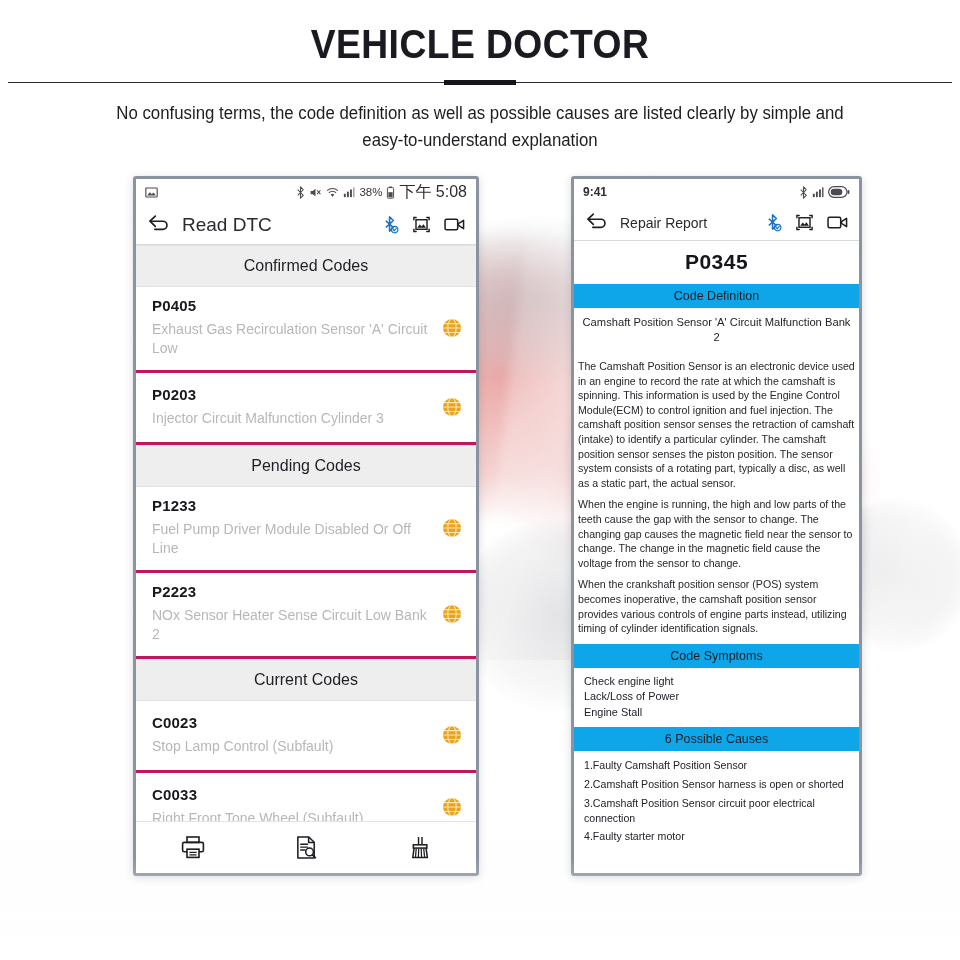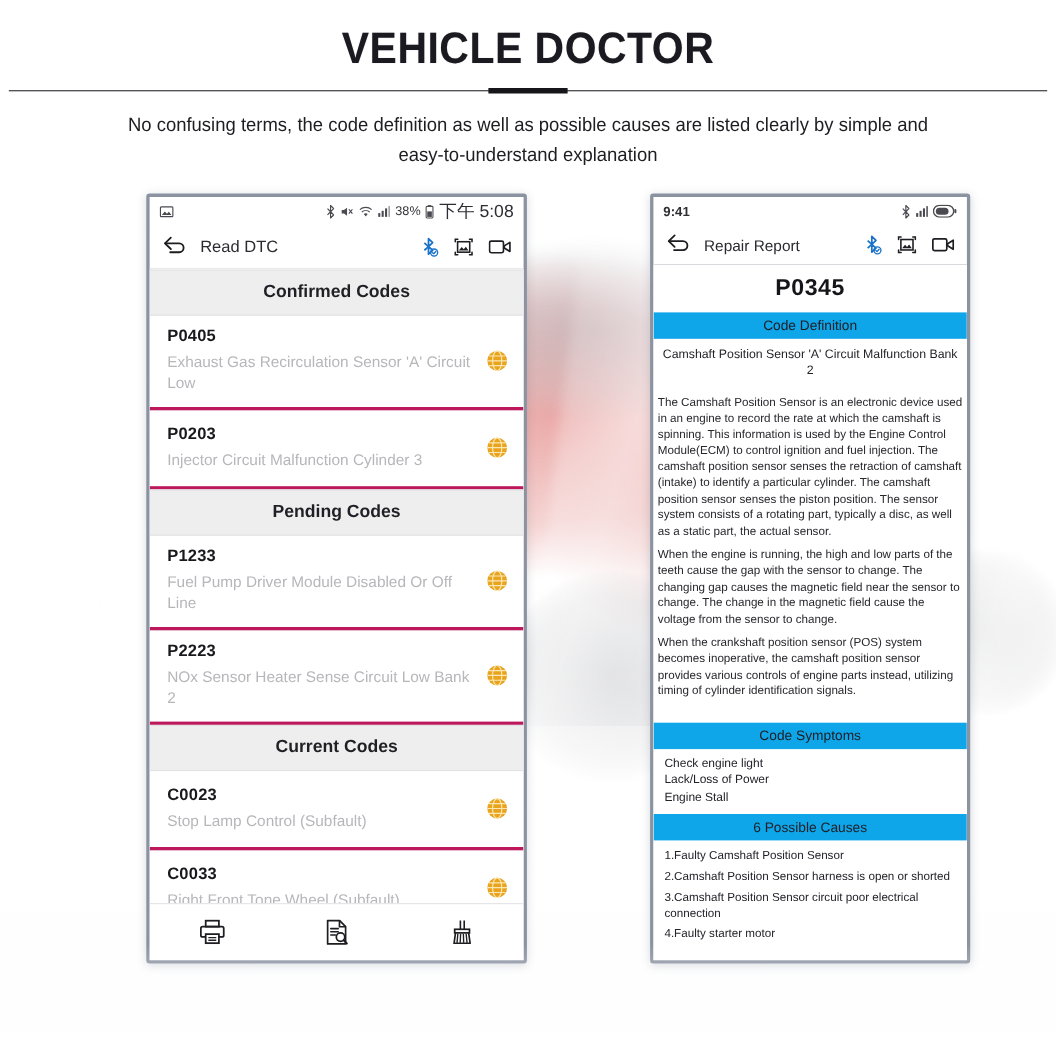--- a/index.html
+++ b/index.html
@@ -68,52 +68,52 @@
 
   
   #phones { position: relative; z-index: 3; margin-top: 22px; height: 700px; }
   .phone {
     position: absolute; background: #fff;
     border: 3px solid #8b93a1; border-radius: 3px;
     box-shadow: 0 2px 9px rgba(60,70,90,.20);
     overflow: hidden; display: flex; flex-direction: column;
   }
   .phone.left  { left: 133px; top: 0; width: 346px; height: 700px; }
-  .phone.right { left: 591px; top: 0; width: 291px; height: 700px; }
+  .phone.right { left: 571px; top: 0; width: 291px; height: 700px; }
 
   
   .statusbar {
     display: flex; align-items: center; height: 26px;
     padding: 0 9px; font-size: 11.5px; color: #3b3b40; flex: none;
   }
   .statusbar .sb-left { display: flex; align-items: center; gap: 5px; }
   .statusbar .sb-right { margin-left: auto; display: flex; align-items: center; gap: 4px; }
   .sb-time { font-weight: 600; font-size: 12px; color: #2d2d33; }
   .sb-pct { font-size: 11.5px; color: #35353b; }
   .sb-clock-cn { font-size: 16px; color: #2d2d33; }
   .ic { display: inline-block; line-height: 0; }
 
   
   .appbar {
     display: flex; align-items: center; height: 40px; padding: 0 11px;
     border-bottom: 1px solid #d9d9dd; flex: none; gap: 11px;
   }
   .appbar .back { cursor: default; }
-  .appbar .apptitle { font-size: 15px; color: #2a2a30; }
+  .appbar .apptitle { font-size: 19px; color: #2a2a30; }
   .appbar .actions { margin-left: auto; display: flex; align-items: center; gap: 13px; }
   .phone.right .appbar { height: 36px; }
   .phone.right .appbar .apptitle { font-size: 14px; }
 
   
   .screen { flex: 1; overflow: hidden; background: #fff; }
 
   
   .sec-head-l {
     background: #eeeeee; border-top: 1px solid #e2e2e4; border-bottom: 1px solid #e2e2e4;
-    text-align: center; font-size: 16px; color: #1f1f25; padding: 11px 0; font-weight: bold;
+    text-align: center; font-size: 16px; color: #1f1f25; padding: 11px 0;
   }
   .dtc-row {
     display: flex; align-items: center; padding: 10px 14px 12px 16px;
     border-bottom: 3px solid #be185d; min-height: 72px;
   }
   .dtc-main { flex: 1; padding-right: 8px; }
   .dtc-code { font-size: 15px; font-weight: 700; color: #18181d; letter-spacing: .2px; }
   .dtc-desc { margin-top: 6px; font-size: 14px; line-height: 19px; color: #b7b7bb; }
   .globe { flex: none; width: 20px; height: 20px; }
 
@@ -126,21 +126,21 @@
   .code-title {
     text-align: center; font-size: 21px; font-weight: 700; color: #15151a;
     padding: 9px 0 10px; letter-spacing: .5px;
   }
   .sec-head-r {
     background: #0ea5e9; text-align: center; font-size: 12.5px; color: #1e1e24; padding: 5px 0;
   }
   .def-line { font-size: 11.2px; color: #1f1f25; padding: 7px 8px; text-align: center; line-height: 15px; }
   .desc-box { padding: 7px 4px 8px; }
   .desc-box p { font-size: 10.6px; line-height: 14.6px; color: #26262c; margin-bottom: 7px; }
-  .desc-box p:last-child { margin-bottom: 13px; }
+  .desc-box p:last-child { margin-bottom: 0; }
   .sym-box { padding: 6px 10px 7px; }
   .sym-box div { font-size: 10.9px; line-height: 15.5px; color: #22222a; }
   .cause-box { padding: 7px 10px 8px; }
   .cause-box div { font-size: 10.6px; line-height: 14.8px; color: #22222a; margin-bottom: 4px; }
 
   
   #reflections { position: absolute; left: 0; top: 858px; width: 960px; height: 102px; z-index: 2; overflow: hidden; }
   #refl-fade {
     position: absolute; left: 0; top: 858px; width: 960px; height: 102px; z-index: 3;
     background: linear-gradient(180deg, rgba(255,255,255,0) 0%, rgba(255,255,255,.55) 55%, rgba(255,255,255,.95) 100%);

